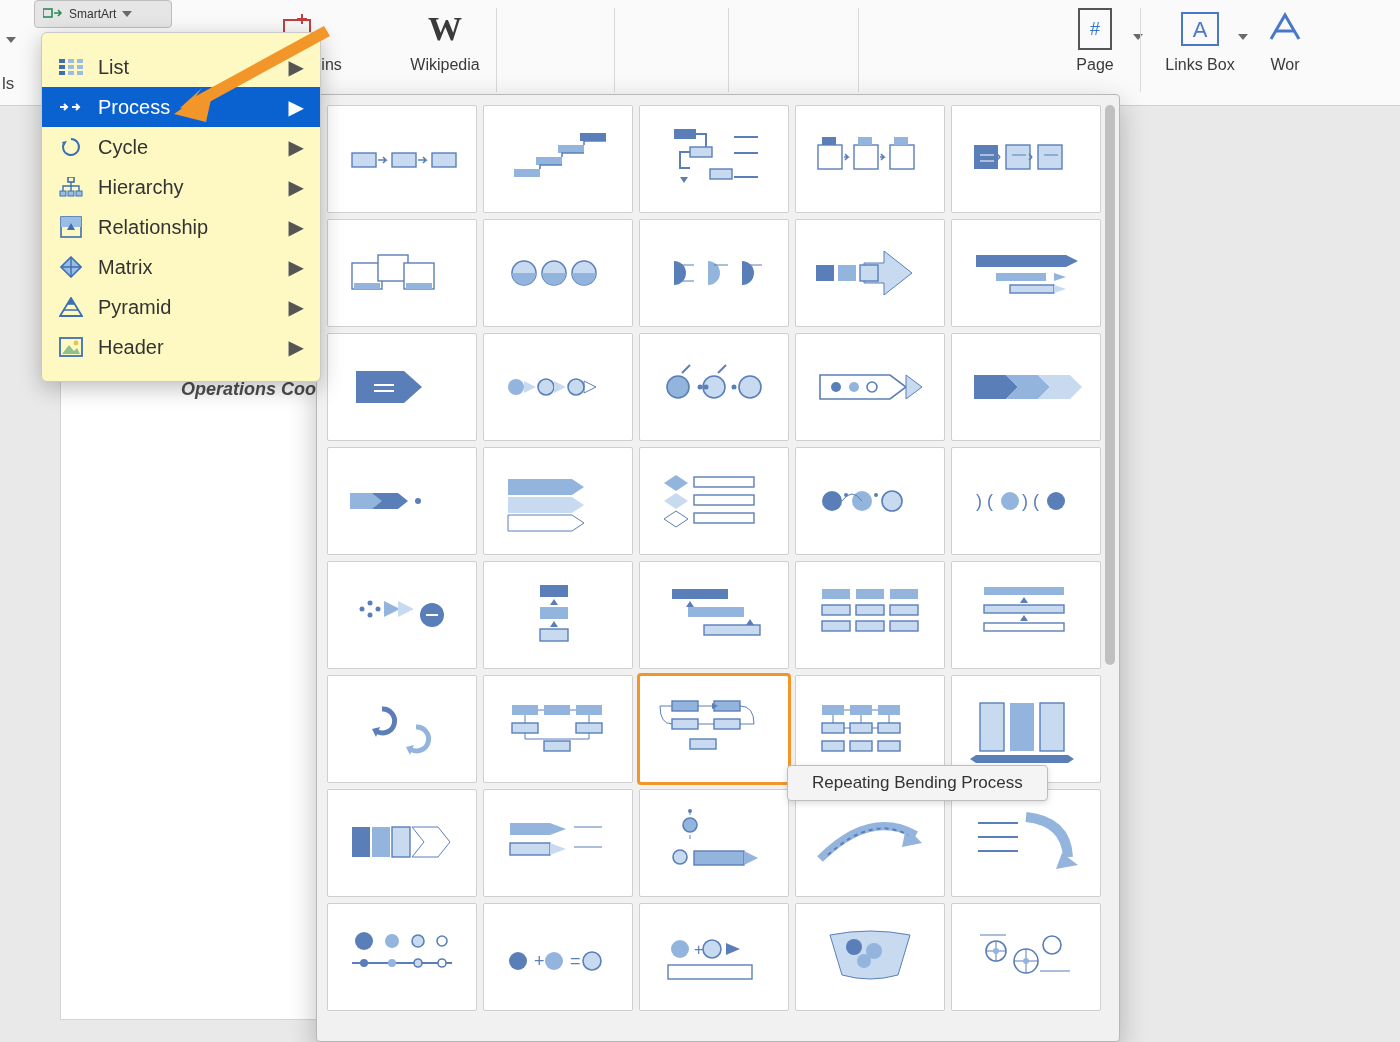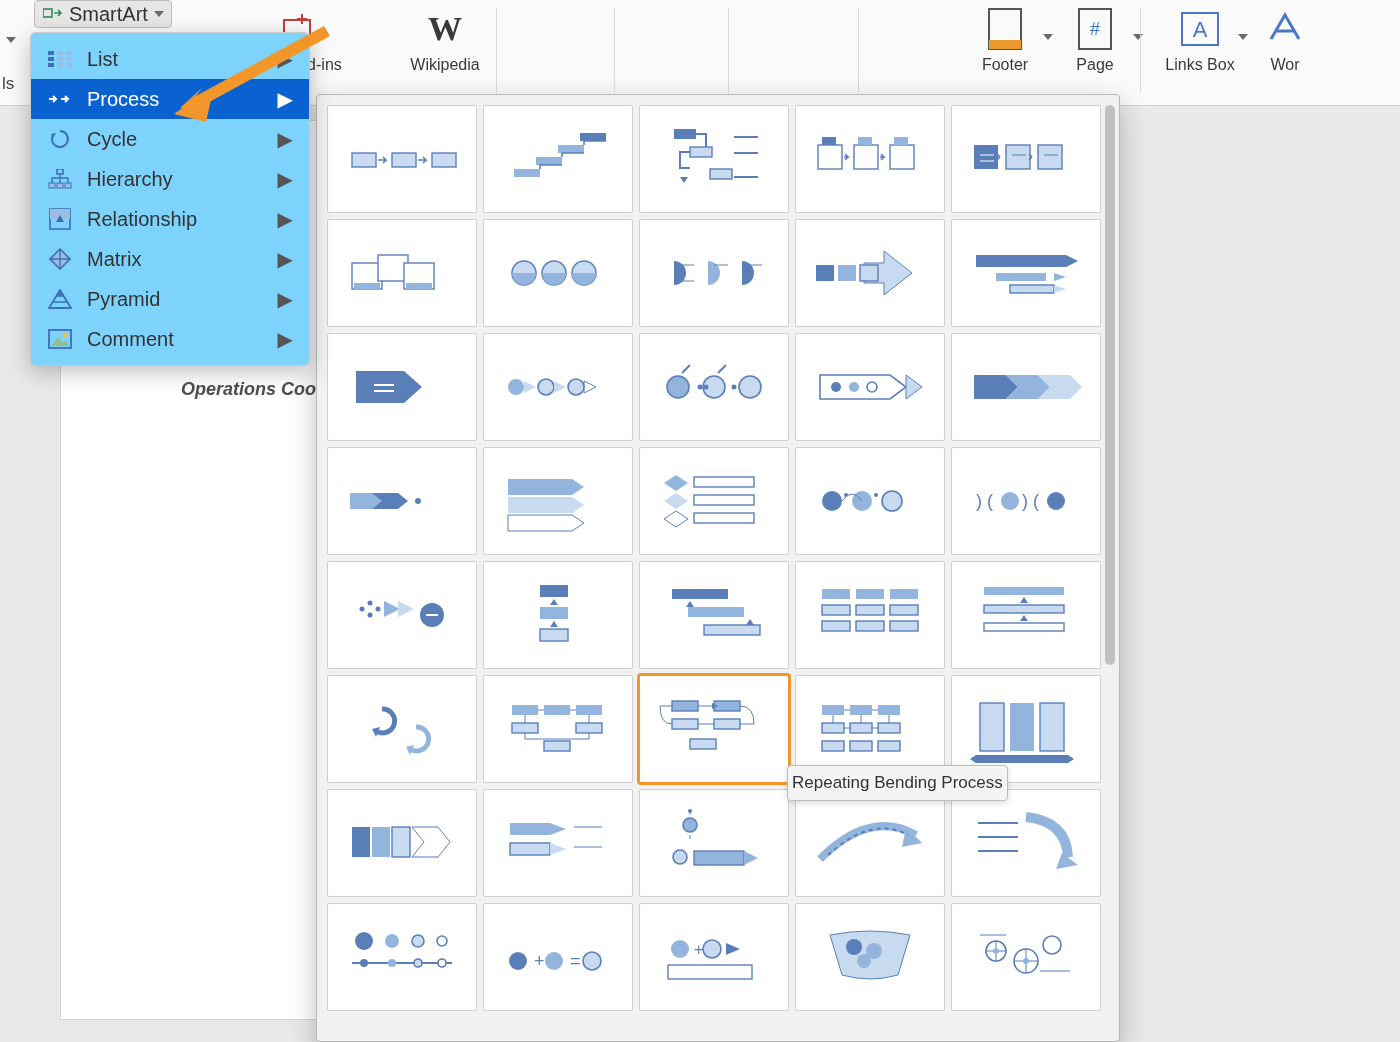--- a/index.html
+++ b/index.html
@@ -1,56 +1,56 @@
 <!DOCTYPE html>
 <html><head>
 <meta charset="utf-8">
 <style>
 html,body{margin:0;padding:0;font-family:-apple-system,"Segoe UI",Helvetica,Arial,sans-serif;background:#e9e9e9;width:1400px;height:1042px;overflow:hidden;color:#333}
 *{box-sizing:border-box}
 
 .ribbon{position:absolute;left:0;top:0;right:0;height:106px;background:#fafafa;border-bottom:1px solid #d0d0d0;}
 .ribbon-left-chevron{position:absolute;left:6px;top:30px;width:20px;height:20px;color:#888}
-.smartart-btn{position:absolute;left:34px;top:0;width:138px;height:28px;background:#e6e6e6;border:1px solid #bdbdbd;border-radius:4px;display:flex;align-items:center;gap:6px;padding:0 8px;font-size:20px}
+.smartart-btn{position:absolute;left:34px;top:0;width:138px;height:28px;background:#e6e6e6;border:1px solid #bdbdbd;border-radius:4px;display:flex;align-items:center;gap:6px;padding:0 8px;font-size:12px}
 .smartart-btn .gl{color:#2e8b57}
 .r-item{position:absolute;top:6px;width:90px;display:flex;flex-direction:column;align-items:center;font-size:16px;color:#3a3a3a}
 .r-item .iconbox{width:56px;height:46px;display:flex;align-items:center;justify-content:center;color:#3a3a3a;position:relative}
 .r-item .cap{margin-top:4px;white-space:nowrap}
 .r-item .chev{position:absolute;left:66px;top:22px;font-size:14px;color:#888}
 .r-addins{left:220px;width:160px}
 .r-wiki{left:400px }
 .r-media{left:510px }
 .r-links{left:630px }
 .r-comment{left:740px }
 .r-header{left:870px }
 .r-footer{left:960px }
 .r-page{left:1050px}
 .r-textbox{left:1150px}
 .r-word{left:1250px;width:70px}
 .r-sep{position:absolute;top:8px;width:1px;height:84px;background:#d9d9d9}
 
-.menu{position:absolute;left:30px;top:32px;width:280px;background:#7dd3fc;border:1px solid #c9c9c9;border-radius:6px;box-shadow:0 6px 22px rgba(0,0,0,.25);padding:6px 0}
+.menu{position:absolute;left:41px;top:32px;width:280px;background:#fef9c3;border:1px solid #c9c9c9;border-radius:6px;box-shadow:0 6px 22px rgba(0,0,0,.25);padding:14px 0}
 .menu .row{height:40px;display:flex;align-items:center;padding:0 16px;font-size:20px;gap:14px;position:relative}
 .menu .row .lab{flex:1}
 .menu .row .arr{color:#555}
 .menu .row.sel{background:#0a62d0;color:#fff}
 .menu .row.sel .arr{color:#fff}
 .menu .ico{width:26px;display:flex;justify-content:center}
 
 .anno-arrow{position:absolute;left:174px;top:14px;width:160px;height:110px;pointer-events:none}
 
 .gallery{position:absolute;left:316px;top:94px;width:804px;height:calc(1042px - 94px);background:#f1f1f1;border:1px solid #b8b8b8;border-radius:4px;box-shadow:0 10px 28px rgba(0,0,0,.25);padding:10px 10px 0 10px;overflow:hidden}
 .grid{display:grid;grid-template-columns:repeat(5,150px);grid-auto-rows:108px;gap:6px}
 .thumb{background:#fff;border:1px solid #cfcfcf;border-radius:2px;display:flex;align-items:center;justify-content:center;overflow:hidden}
 .thumb.hover{outline:3px solid #f2962a;outline-offset:-1px}
 .thumb svg{width:120px;height:80px}
 .gallery .sb{position:absolute;right:2px;top:8px;width:14px;bottom:8px;background:transparent}
 .gallery .sb .track{position:absolute;inset:0;border-radius:8px}
 .gallery .sb .th{position:absolute;left:2px;width:10px;top:2px;height:560px;background:#c0c0c0;border-radius:6px}
-.tooltip{position:absolute;background:#f4f4f4;border:1px solid #bdbdbd;border-radius:4px;padding:7px 4px;font-size:17px;color:#333;box-shadow:0 2px 6px rgba(0,0,0,.15)}
+.tooltip{position:absolute;background:#f4f4f4;border:1px solid #bdbdbd;border-radius:4px;padding:7px 24px;font-size:17px;color:#333;box-shadow:0 2px 6px rgba(0,0,0,.15)}
 
 .doc{position:absolute;left:60px;top:120px;width:900px;height:900px;background:#fff;border:1px solid #d4d4d4}
 .doc .t{position:absolute;left:120px;top:258px;font-style:italic;font-weight:600;color:#4e4e4e;font-size:18px}
 .chev-down{display:inline-block;width:0;height:0;border-left:5px solid transparent;border-right:5px solid transparent;border-top:6px solid #6a6a6a;vertical-align:middle}
 </style>
 </head>
 <body>
 
 <div class="doc">
   <div class="t">Operations Coord</div>
@@ -87,30 +87,20 @@
   </div>
   <div class="r-sep" style="left:496px"></div>
 
   <div class="r-sep" style="left:614px"></div>
 
   <div class="r-sep" style="left:728px"></div>
 
   <div class="r-sep" style="left:858px"></div>
 
 
-  <div class="r-item r-footer">
-    <div class="iconbox">
-      <svg width="40" height="44" viewBox="0 0 40 44">
-          <rect x="4" y="2" width="32" height="40" fill="none" stroke="#555" stroke-width="2"></rect>
-          <rect x="4" y="33" width="32" height="9" fill="#ec9a2e"></rect>
-        </svg>
-      <span class="chev"><span class="chev-down"></span></span>
-    </div>
-    <div class="cap">Footer</div>
-  </div>
 
   <div class="r-item r-page">
     <div class="iconbox">
       <svg width="40" height="44" viewBox="0 0 40 44">
           <rect x="4" y="2" width="32" height="40" fill="none" stroke="#555" stroke-width="2"></rect>
           <text x="20" y="28" text-anchor="middle" font-size="18" fill="#3474c4">#</text>
         </svg>
       <span class="chev"><span class="chev-down"></span></span>
     </div>
     <div class="cap">Page</div>
@@ -704,21 +694,21 @@
       <span class="arr">▶</span>
     </div>
     <div class="row">
       <span class="ico">
         <svg width="24" height="20" viewBox="0 0 24 20">
           <rect x="1" y="1" width="22" height="18" fill="none" stroke="#3d6fb5" stroke-width="1.8"></rect>
           <polygon points="3,17 10,8 15,14 18,11 21,17" fill="#8fc18f"></polygon>
           <circle cx="17" cy="6" r="2.4" fill="#e8c24a"></circle>
         </svg>
       </span>
-      <span class="lab">Comment</span>
+      <span class="lab">Header</span>
       <span class="arr">▶</span>
     </div>
   </div>
 
 <svg class="anno-arrow" viewBox="0 0 160 110">
   <polygon points="6,94 28,74 22,82 150,12 156,22 28,92 34,100" fill="#f2962a"></polygon>
   <polygon points="0,100 40,72 32,108" fill="#f2962a"></polygon>
 </svg>
 
 </body></html>

